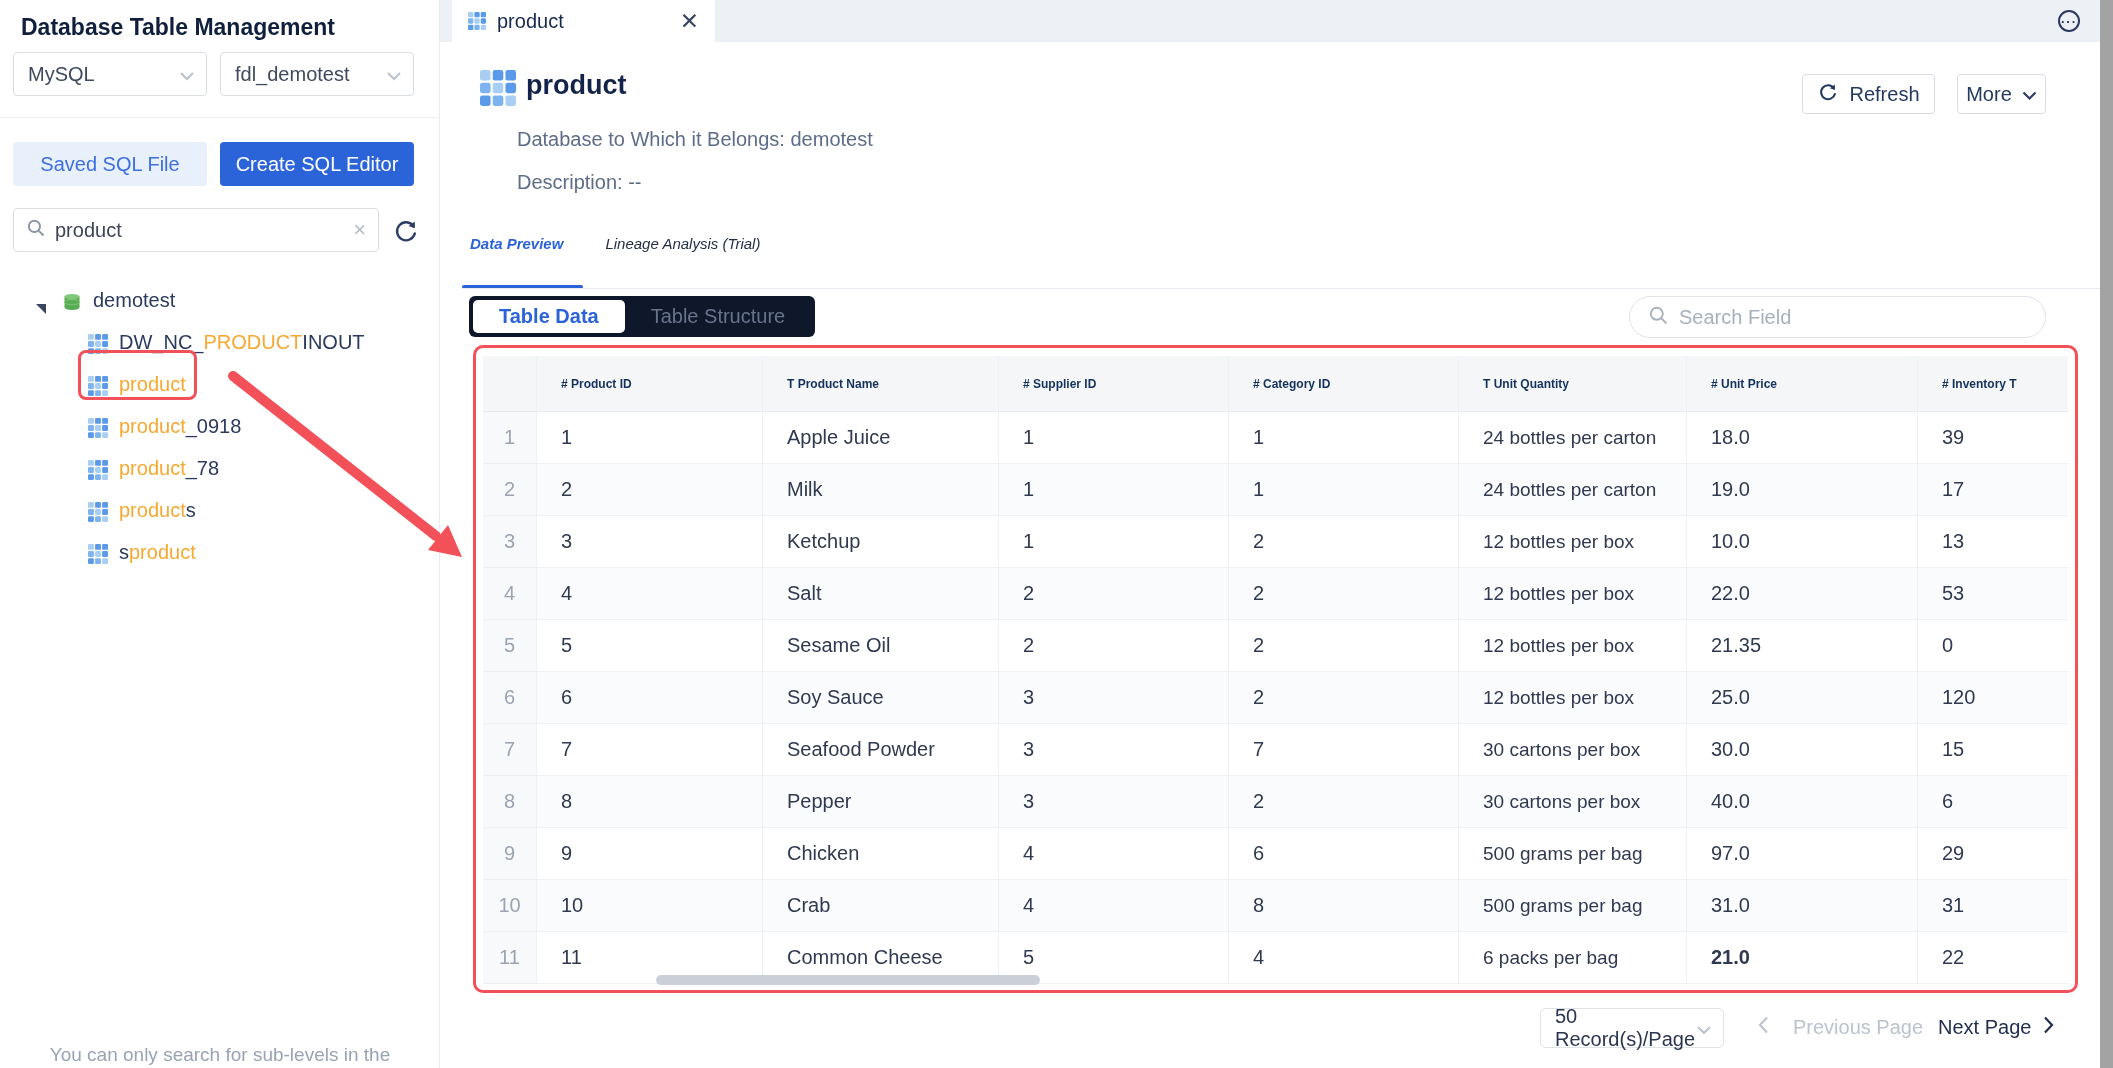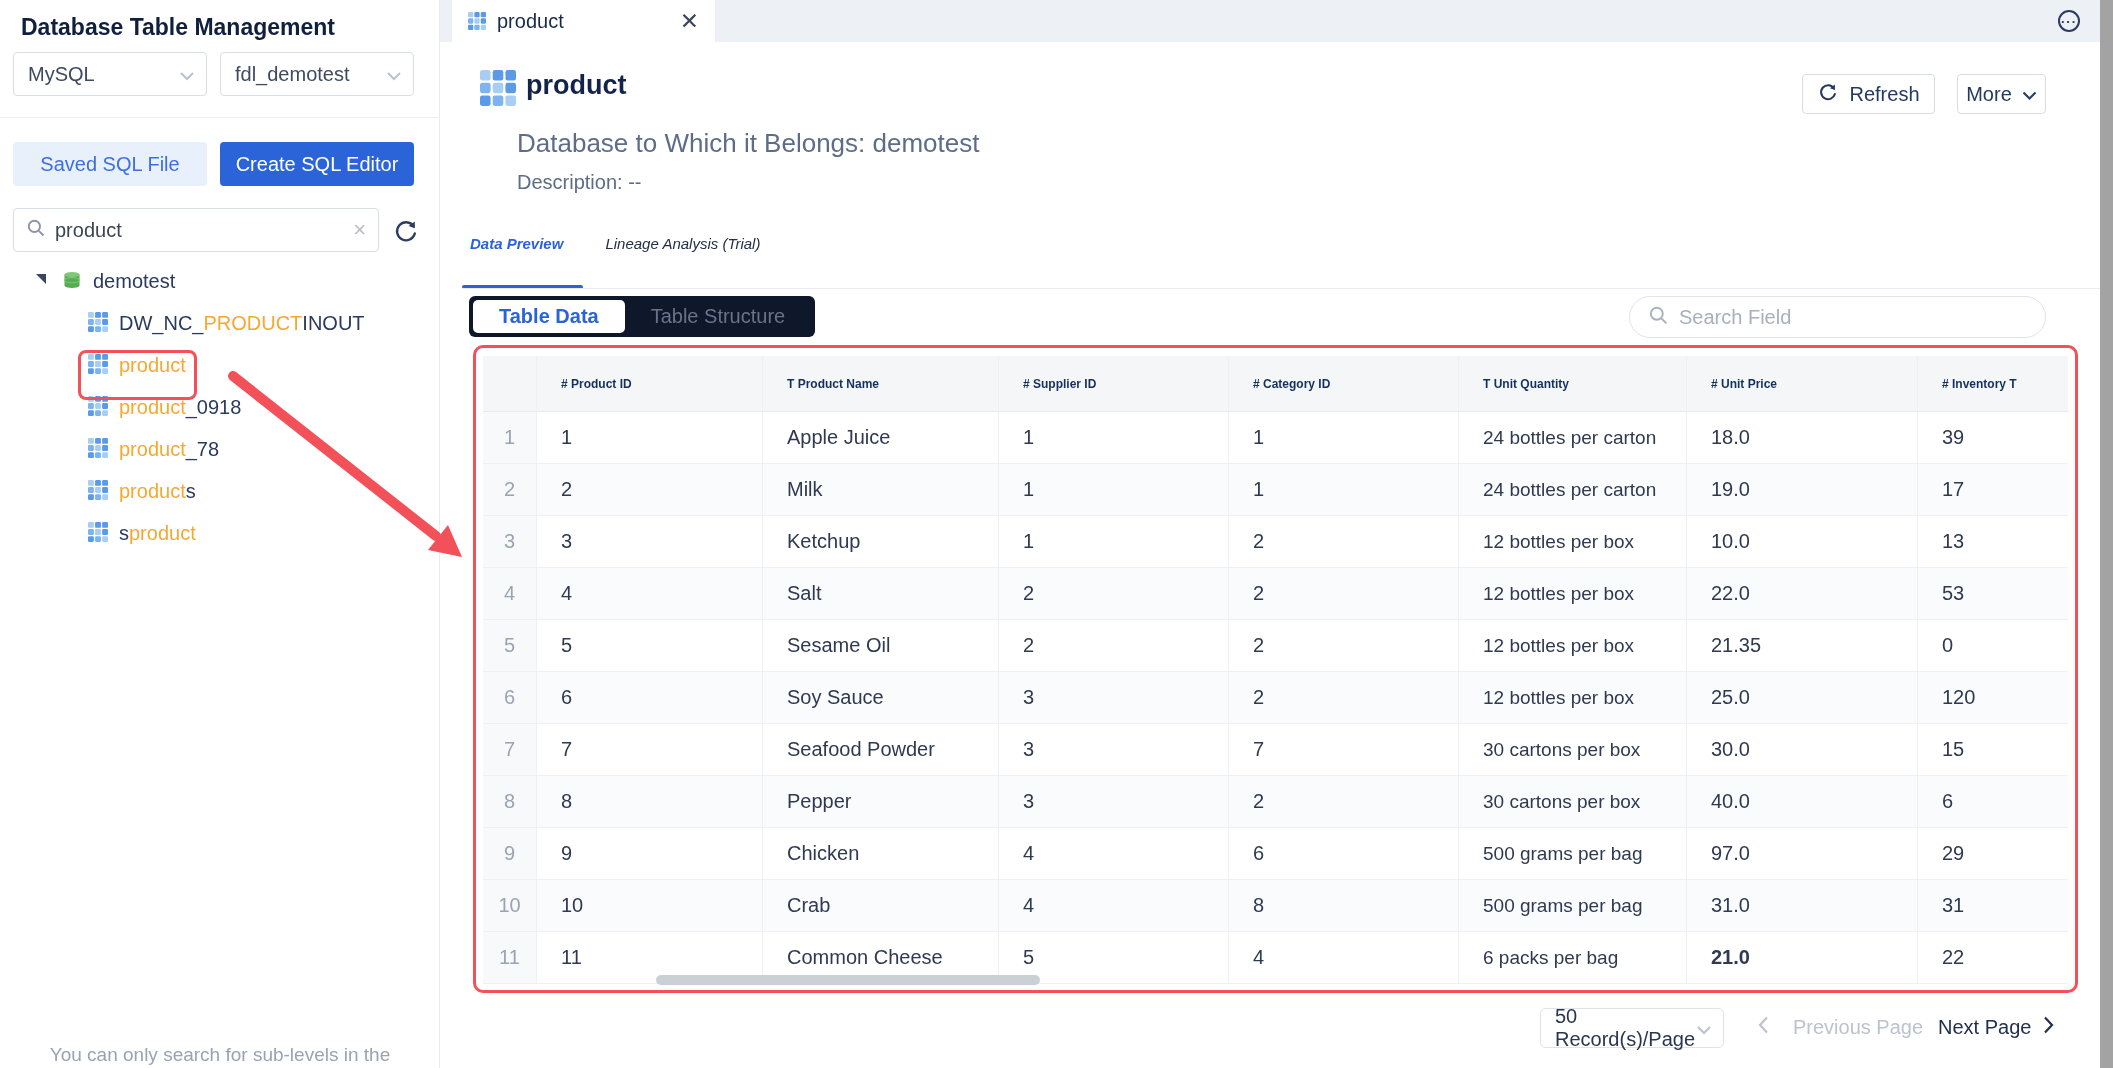--- a/index.html
+++ b/index.html
@@ -18,42 +18,42 @@
             font-family:"Liberation Sans", sans-serif; display:flex; align-items:center; justify-content:center; }
   .sb-btn.light { left:13px; background:#e8f0fc; color:#3d6fe0; }
   .sb-btn.solid { left:220px; background:#2b63d9; color:#fff; }
   .sb-search { position:absolute; left:13px; top:208px; width:366px; height:44px; border:1px solid #d9dee4; border-radius:4px;
                display:flex; align-items:center; padding:0 12px; gap:9px; background:#fff; }
   .sb-search input { border:none; outline:none; flex:1; font-size:20px; color:#3c4554; font-family:"Liberation Sans", sans-serif; min-width:0; }
   .clear-x { color:#b6bdc7; font-size:22px; line-height:1; }
   .sb-refresh { position:absolute; left:392px; top:217px; width:28px; height:28px; }
 
   .tree { position:absolute; left:0; top:270px; width:440px; }
-  .tree-row { height:42px; display:flex; align-items:flex-start; }
+  .tree-row { height:42px; display:flex; align-items:flex-end; }
   .tree-row.root-row { padding-left:35px; gap:0; }
   .tree-row.child { padding-left:88px; }
   .tree-row .caret { width:12px; height:12px; margin-right:15px; display:inline-block; }
   .tree-row .t-icon { width:20px; height:20px; margin-right:11px; flex:0 0 auto; }
   .tree-label { font-size:20px; color:#2b3a5e; white-space:nowrap; }
   .tree-label .hl { color:#f6a831; }
   .sb-footer { position:absolute; left:0; top:1044px; width:440px; text-align:center; font-size:19px; color:#98a3b4; }
 
   
   .main { position:absolute; left:440px; top:0; width:1673px; height:1068px; background:#fff; }
   .tabbar { position:absolute; left:0; top:0; width:1673px; height:42px; background:#edf0f5; }
   .tab { position:absolute; left:12px; top:0; width:263px; height:42px; background:#fff; display:flex; align-items:center; padding:0 16px; gap:11px; }
   .tab .t-icon { width:18px; height:18px; }
   .tab-label { font-size:20px; color:#172a4d; flex:1; }
   .tab-close { color:#3a465f; font-size:23px; line-height:1; }
   .ellipsis-btn { position:absolute; right:33px; top:10px; width:22px; height:22px; border:2px solid #2b3a5f; border-radius:50%;
                   display:flex; align-items:center; justify-content:center; color:#2b3a5f; font-weight:bold; font-size:13px; letter-spacing:1px; }
 
   .hd-icon { position:absolute; left:40px; top:70px; width:36px; height:36px; }
   .hd-title { position:absolute; left:86px; top:70px; font-size:27px; font-weight:bold; color:#13234a; }
-  .hd-meta1 { position:absolute; left:77px; top:128px; font-size:26px; color:#5d6d88; }
+  .hd-meta1 { position:absolute; left:77px; top:128px; font-size:20px; color:#5d6d88; }
   .hd-meta2 { position:absolute; left:77px; top:171px; font-size:20px; color:#5d6d88; }
   .btn { position:absolute; top:74px; height:40px; border:1px solid #d8dce2; border-radius:4px; background:#fff; font-size:20px; color:#233a5e;
          display:flex; align-items:center; justify-content:center; gap:10px; font-family:"Liberation Sans", sans-serif; cursor:pointer; }
   .btn.refresh { left:1362px; width:133px; }
   .btn.more { left:1517px; width:89px; }
 
   .view-tabs { position:absolute; left:30px; top:235px; display:flex; gap:42px; }
   .view-tab { font-size:15px; color:#232f49; font-weight:500;font-style:italic; }
   .view-tab.active { color:#2a62d8; font-weight:bold; }
   .ink-bar { position:absolute; left:22px; top:285px; width:121px; height:4px; background:#2a62d8; border-radius:2px; }

